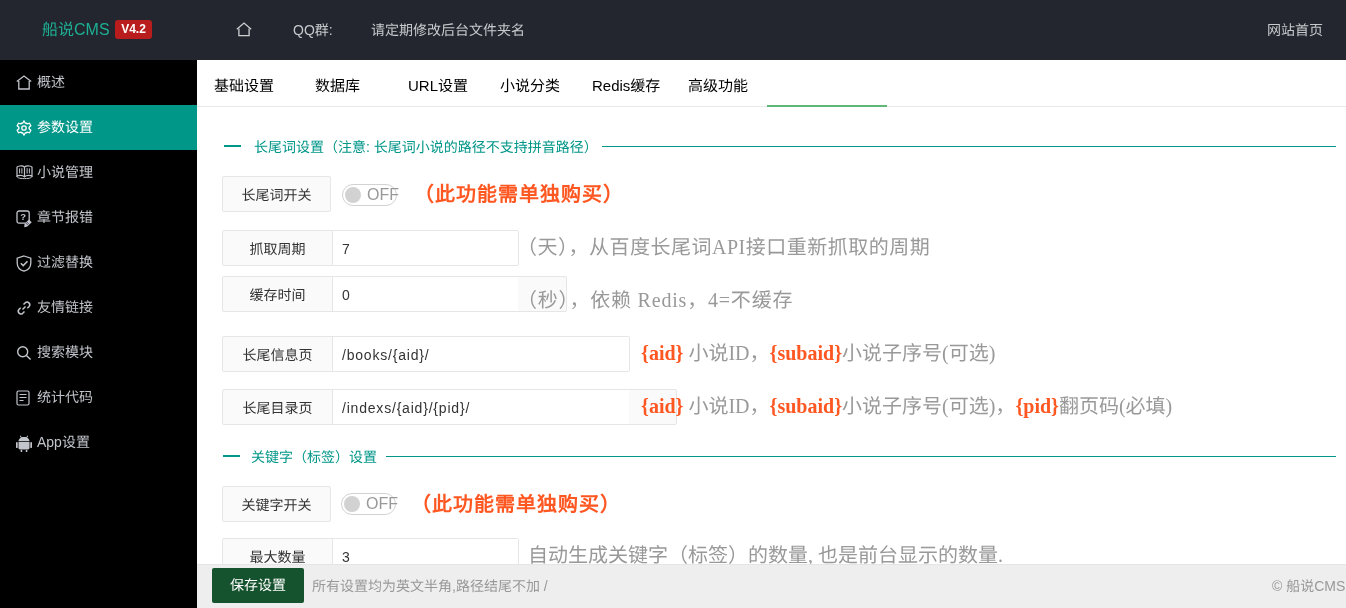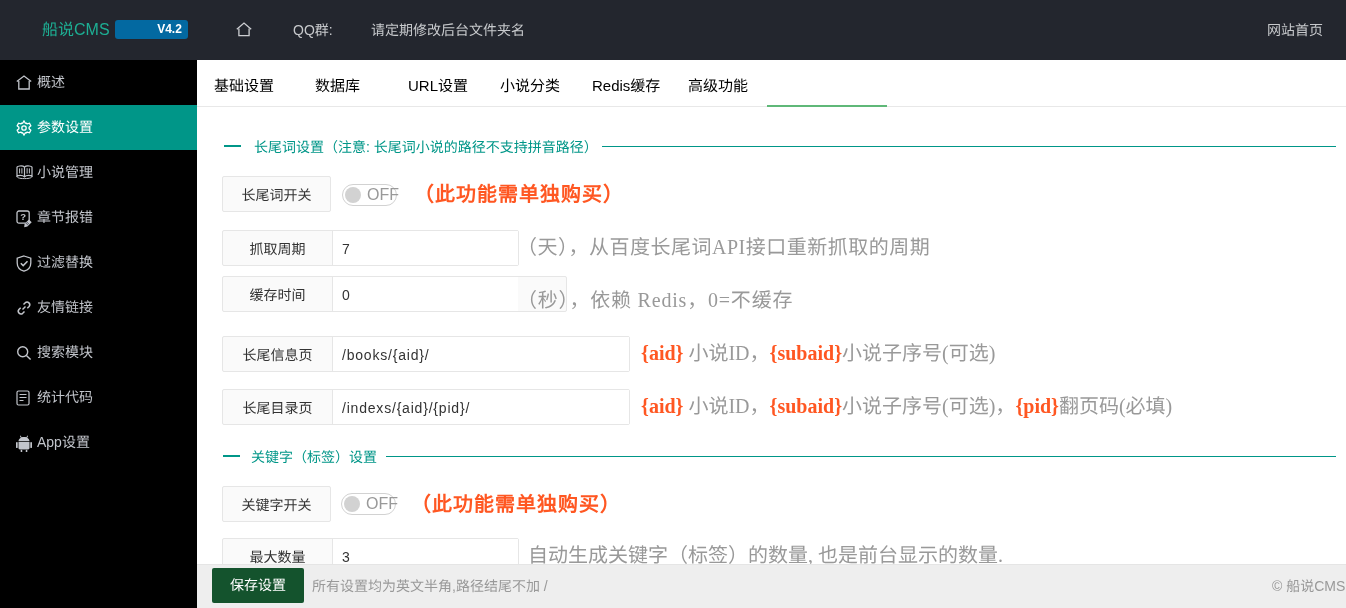--- a/index.html
+++ b/index.html
@@ -4,21 +4,21 @@
 <title>船说CMS</title>
 <style>
   * { margin:0; padding:0; box-sizing:content-box; }
   html,body { width:1346px; height:608px; overflow:hidden; }
   body { position:relative; font-family:"Liberation Sans",sans-serif; font-size:14px; background:#fff; color:#333; }
   .abs { position:absolute; }
 
   
   #header { position:absolute; left:0; top:0; width:1346px; height:60px; background:#23262e; }
   #brand { position:absolute; left:42px; top:0; line-height:60px; font-size:16px; color:#1daf94; }
-  #badge { position:absolute; left:115px; top:20px; width:37px; height:19px; background:#0369a1; border-radius:3px; color:#fff; font-size:12px; font-weight:bold; text-align:center; line-height:19px;padding-left:36px; }
+  #badge { position:absolute; left:115px; top:20px; width:37px; height:19px; background:#b91c1c; border-radius:3px; color:#fff; font-size:12px; font-weight:bold; text-align:center; line-height:19px; }
   .htxt { position:absolute; top:0; line-height:60px; font-size:14px; color:#c7c9cc; }
 
   
   #side { position:absolute; left:0; top:60px; width:197px; height:548px; background:#000000; }
   .mitem { position:absolute; left:0; width:197px; height:45px; color:#c2c5cb; font-size:14px; }
   .mitem .txt { position:absolute; left:37px; top:0; line-height:45px; }
   .mitem svg { position:absolute; left:16px; top:15px; }
   .mitem.on { background:#009688; color:#fff; }
 
   
@@ -167,30 +167,30 @@
       <span style="position:absolute;left:110px;top:0;width:185px;height:100%;background:#fff;"></span>
       <span class="ival" style="left:119px; line-height:36px; z-index:2;">7</span>
     </div>
     <span class="hint" style="left:320px; top:170px; line-height:34px; letter-spacing:0.5px;">（天），从百度长尾词API接口重新抓取的周期</span>
 
     <div class="lbox" style="left:25px; top:216px; width:295px; height:34px;padding-left:48px;">
       <span class="lbl" style="line-height:36px; border-right:1px solid #e6e6e6;">缓存时间</span>
       <span style="position:absolute;left:110px;top:0;width:185px;height:100%;background:#fff;"></span>
       <span class="ival" style="left:119px; line-height:36px; z-index:2;">0</span>
     </div>
-    <span class="hint" style="left:320px; top:223px; line-height:34px; letter-spacing:0.8px;">（秒），依赖 Redis，0=不缓存</span>
+    <span class="hint" style="left:320px; top:223px; line-height:34px; letter-spacing:0.8px;">（秒），依赖 Redis，4=不缓存</span>
 
     <div class="lbox" style="left:25px; top:276px; width:406px; height:34px;">
       <span class="lbl" style="line-height:36px; border-right:1px solid #e6e6e6;">长尾信息页</span>
       <span style="position:absolute;left:110px;top:0;width:296px;height:100%;background:#fff;"></span>
       <span class="ival" style="left:119px; line-height:36px; z-index:2; letter-spacing:0.8px;">/books/{aid}/</span>
     </div>
     <span class="hint" style="left:444px; top:276px; line-height:34px;"><span class="orange">{aid}</span> 小说ID，<span class="orange">{subaid}</span>小说子序号(可选)</span>
 
-    <div class="lbox" style="left:25px; top:329px; width:406px; height:34px;">
+    <div class="lbox" style="left:25px; top:329px; width:406px; height:34px;padding-left:47px;">
       <span class="lbl" style="line-height:36px; border-right:1px solid #e6e6e6;">长尾目录页</span>
       <span style="position:absolute;left:110px;top:0;width:296px;height:100%;background:#fff;"></span>
       <span class="ival" style="left:119px; line-height:36px; z-index:2; letter-spacing:0.8px;">/indexs/{aid}/{pid}/</span>
     </div>
     <span class="hint" style="left:444px; top:329px; line-height:34px;"><span class="orange">{aid}</span> 小说ID，<span class="orange">{subaid}</span>小说子序号(可选)，<span class="orange">{pid}</span>翻页码(必填)</span>
 
     <div class="sec" style="left:26px; top:388px; width:1122px;">
       <span class="dash" style="left:0"></span>
       <span style="position:absolute;left:28px;top:1px;line-height:16px;">关键字（标签）设置</span>
       <span class="line" style="left:163px; width:950px;"></span>

